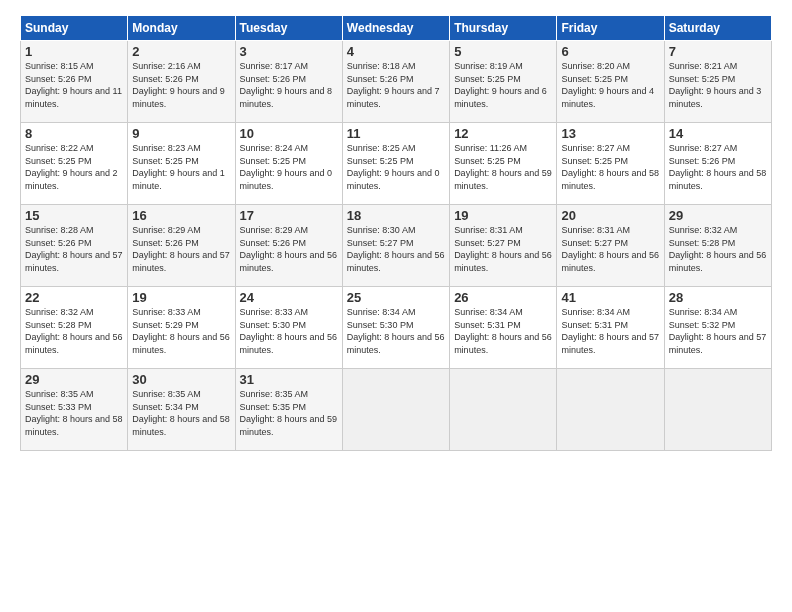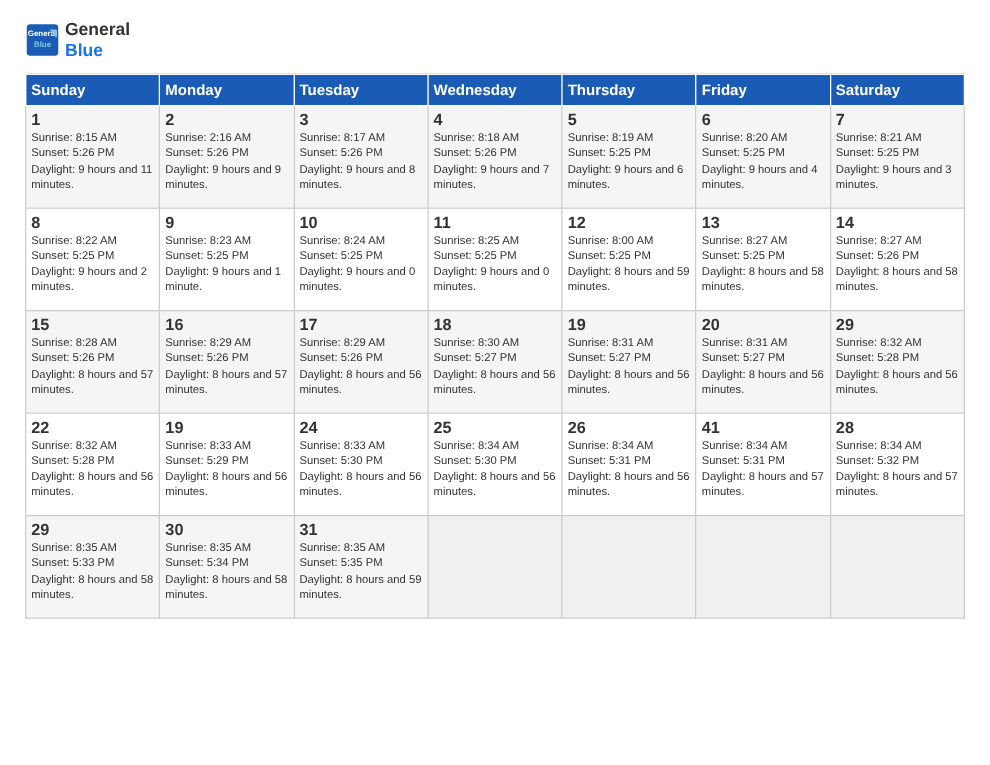--- a/index.html
+++ b/index.html
@@ -89,38 +89,20 @@
       color: #333;
     }
     .empty-cell {
       background-color: #f0f0f0 !important;
     }
   </style>
 </head>
 <body>
 
 <div class="page">
-  <div class="header-area">
-    <div class="logo">
-      <svg class="logo-icon" viewBox="0 0 40 40">
-        <rect x="2" y="2" width="36" height="36" rx="4" fill="#1a5cb5"></rect>
-        <text x="20" y="16" text-anchor="middle" fill="white" font-size="9" font-weight="bold" font-family="Arial">General</text>
-        <text x="20" y="28" text-anchor="middle" fill="#7ec8e3" font-size="9" font-weight="bold" font-family="Arial">Blue</text>
-        <polygon points="28,8 36,8 36,18" fill="#7ec8e3"></polygon>
-      </svg>
-      <div class="logo-text">
-        <div>General</div>
-        <div style="color:#1a73e8;">Blue</div>
-      </div>
-    </div>
-    <div class="title-area">
-      <div class="main-title"></div>
-      <div class="subtitle"></div>
-    </div>
-  </div>
 
   <table>
     <thead>
       <tr>
       <th>Sunday</th>
           <th>Monday</th>
           <th>Tuesday</th>
           <th>Wednesday</th>
           <th>Thursday</th>
           <th>Friday</th>
@@ -215,21 +197,21 @@
         <span class="day-num">11</span>
         <div class="day-info">
           <span>Sunrise: 8:25 AM</span><br>
           <span>Sunset: 5:25 PM</span><br>
           <span>Daylight: 9 hours and 0 minutes.</span>
         </div>
       </td>
           <td>
         <span class="day-num">12</span>
         <div class="day-info">
-          <span>Sunrise: 8:00 AM</span><br>
+          <span>Sunrise: 11:26 AM</span><br>
           <span>Sunset: 5:25 PM</span><br>
           <span>Daylight: 8 hours and 59 minutes.</span>
         </div>
       </td>
           <td>
         <span class="day-num">13</span>
         <div class="day-info">
           <span>Sunrise: 8:27 AM</span><br>
           <span>Sunset: 5:25 PM</span><br>
           <span>Daylight: 8 hours and 58 minutes.</span>

